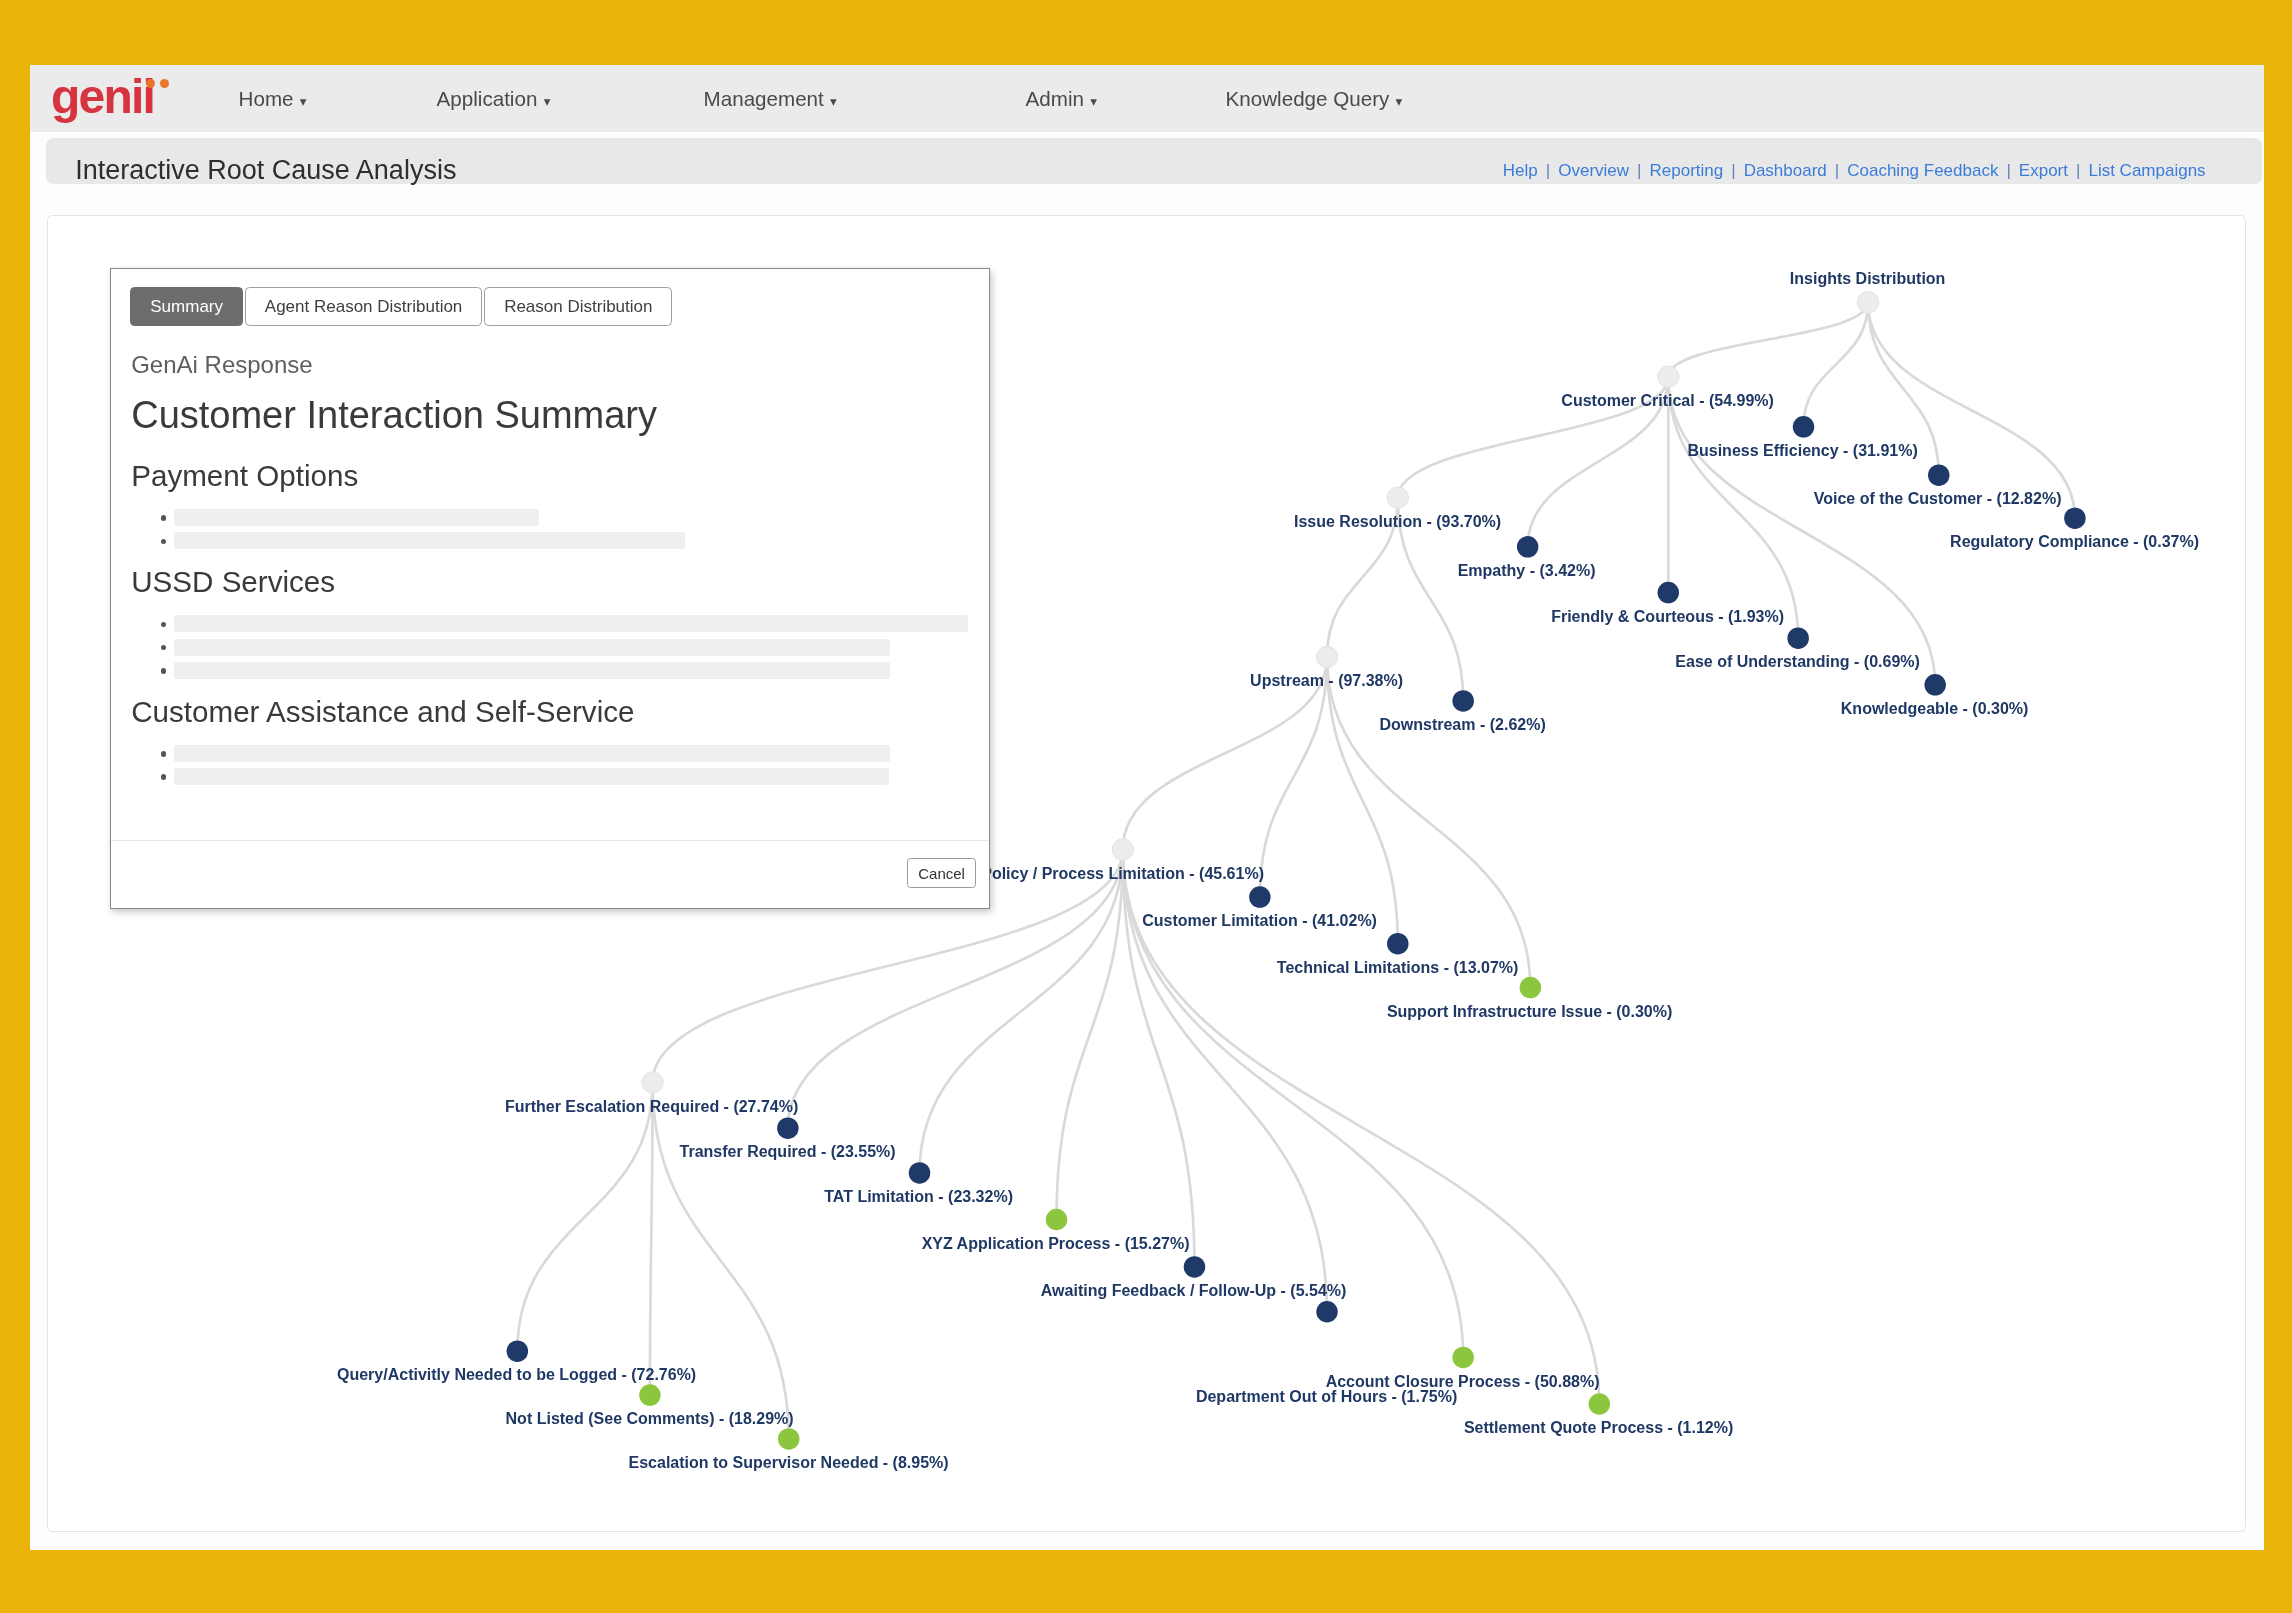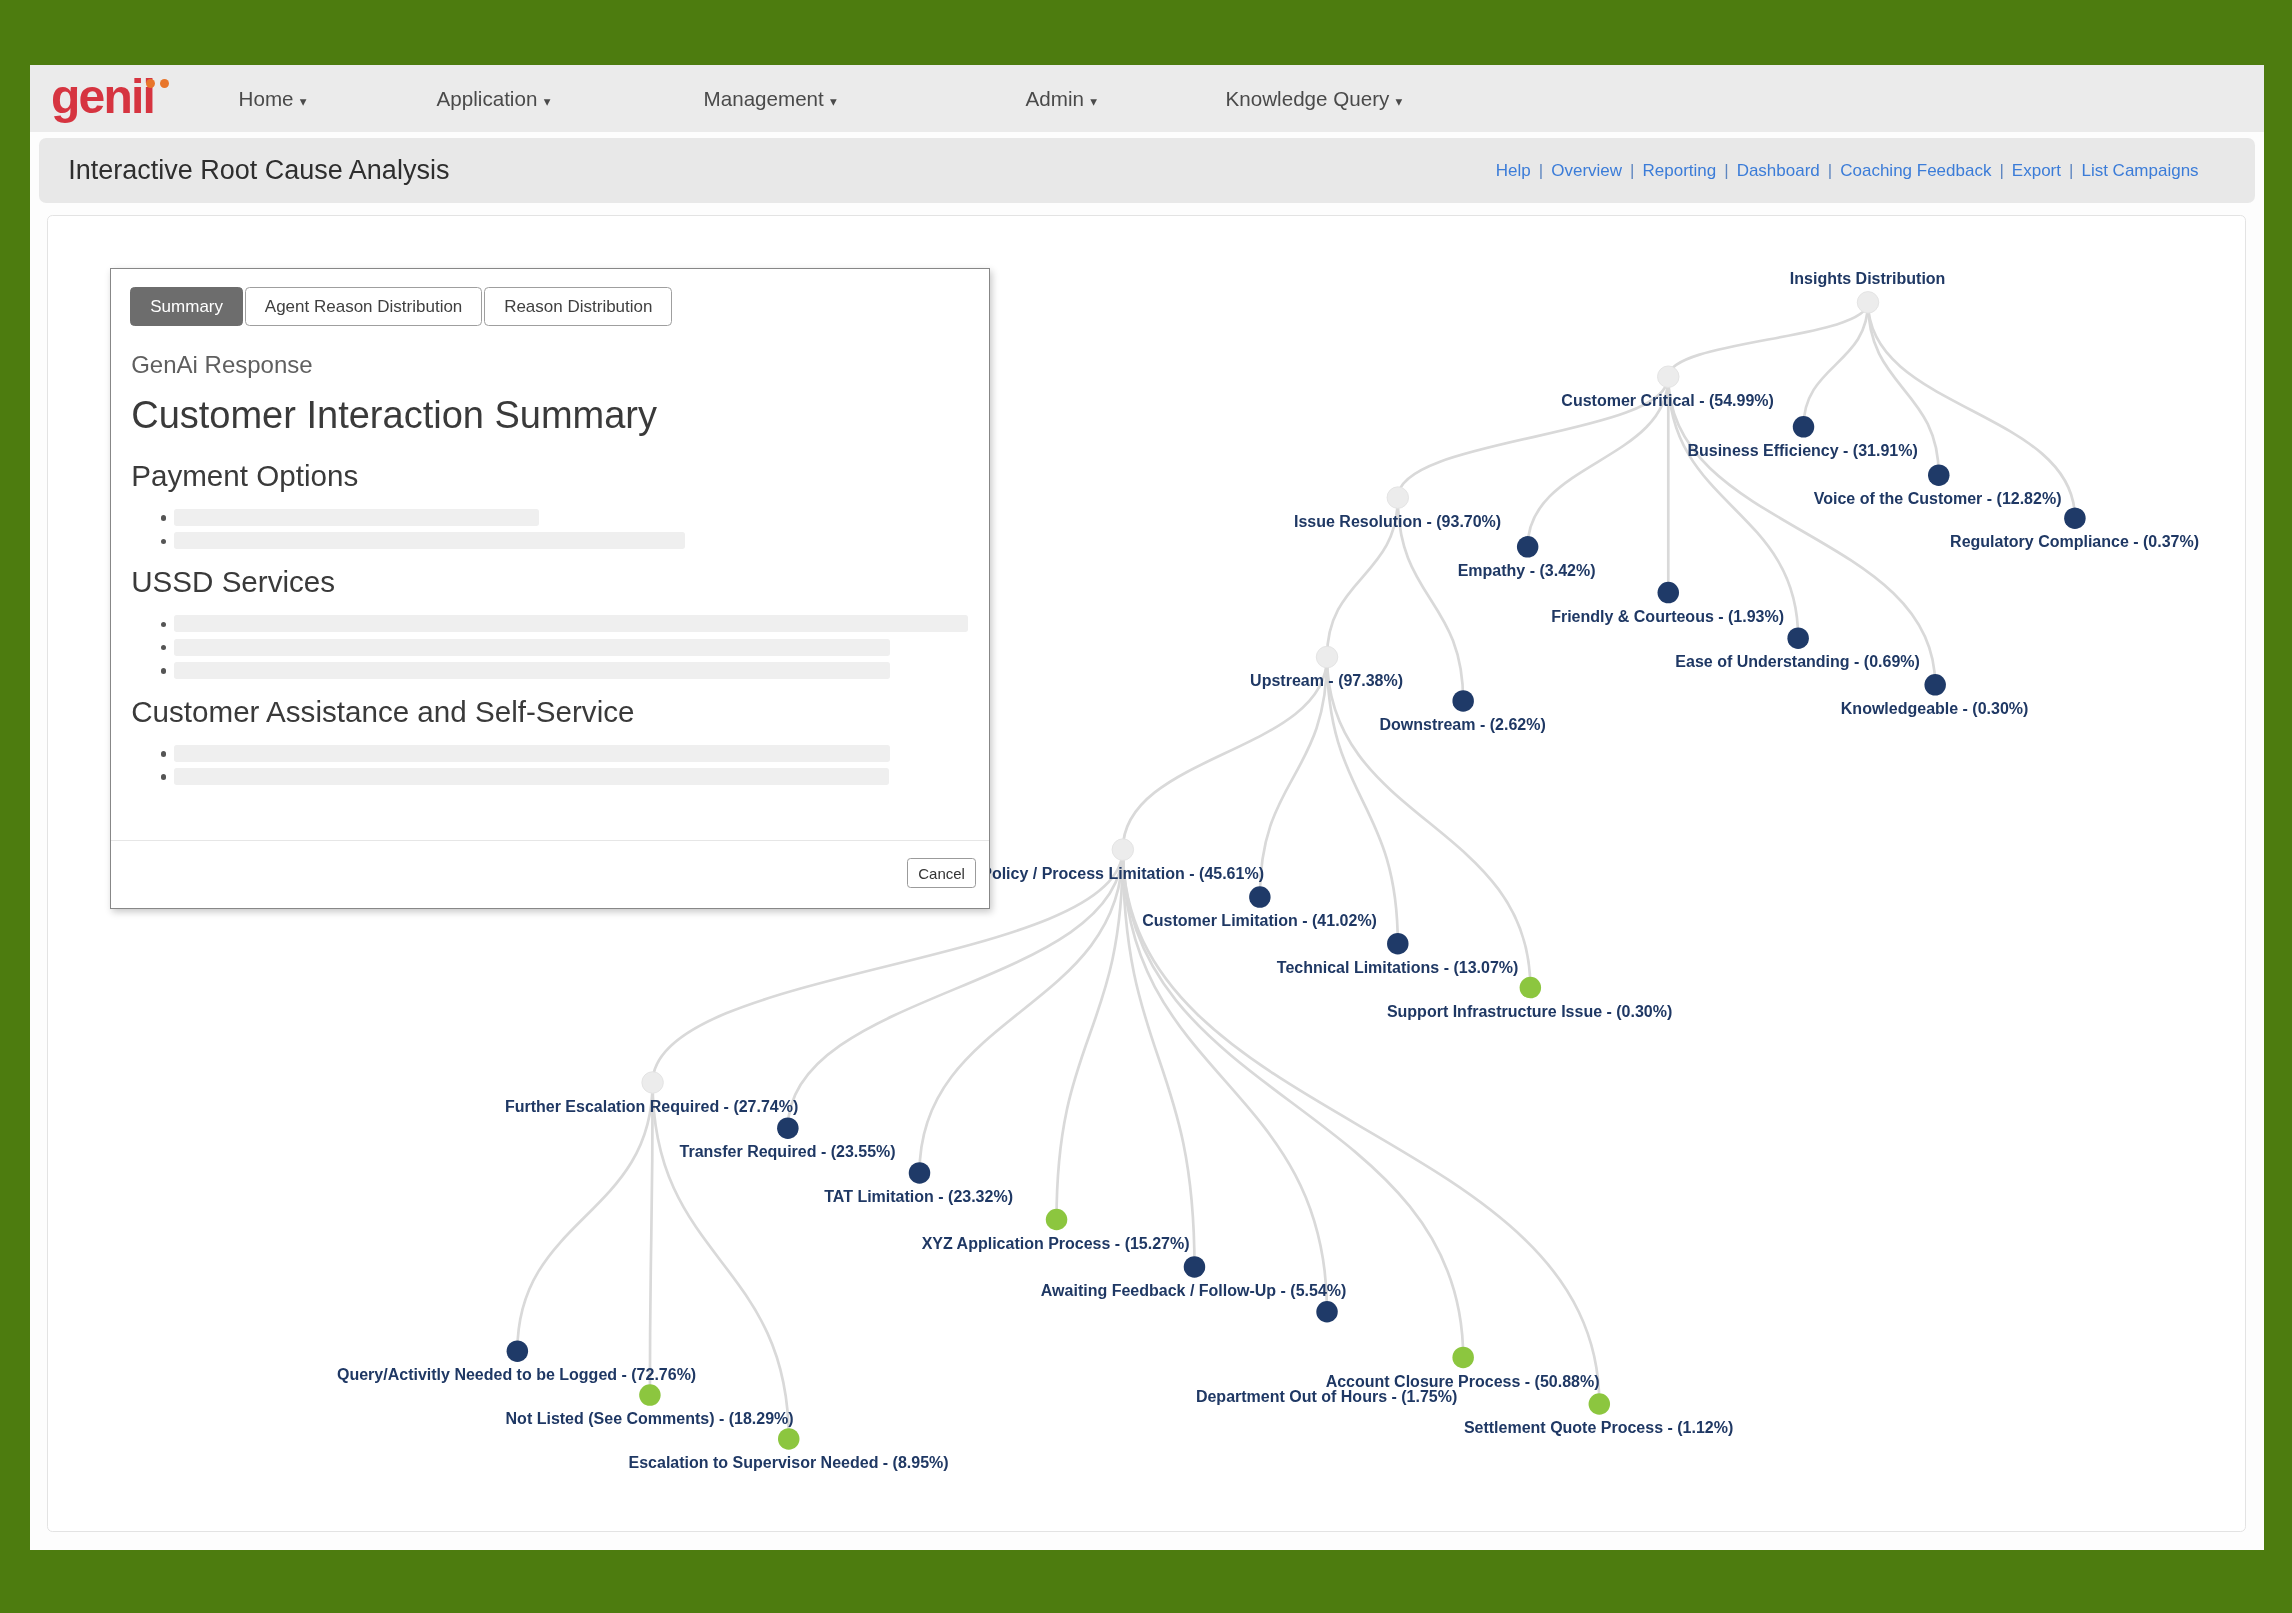--- a/index.html
+++ b/index.html
@@ -1,29 +1,29 @@
 <!DOCTYPE html>
 <html style="font-size:14.3px"><head>
 <meta charset="utf-8">
 <style>
   * { margin:0; padding:0; box-sizing:border-box; }
   html,body { background:#000; }
   body { font-family:"Liberation Sans","DejaVu Sans",sans-serif; }
-  #canvas { position:relative; width:2293px; height:1614px; background:#4d7c0f; overflow:hidden; }
+  #canvas { position:relative; width:2293px; height:1614px; background:#eab308; overflow:hidden; }
   .app { position:absolute; left:29.6px; top:65px; width:2234px; height:1485px; background:#fdfdfd; }
 
   
   .navbar { position:absolute; left:0; top:0; width:2234px; height:67px; background:#ebebeb; }
   .logo { position:absolute; left:21.5px; top:3.6px; font-size:48px; font-weight:bold; color:#d63440; letter-spacing:-1.8px; }
   .logo-dot { position:absolute; width:9px; height:9px; border-radius:50%; background:#e8762b; top:10.7px; }
   .nav-item { position:absolute; top:0; height:67px; line-height:67px; font-size:20.6px; color:#4a4a4a; cursor:pointer; white-space:nowrap; }
   .nav-item .caret { font-size:13.4px; color:#4a4a4a; margin-left:6.3px; }
 
   
-  .titlebar { position:absolute; left:9px; top:73px; width:2216px; height:65px; background:#e8e8e8; border-radius:7.2px; }
+  .titlebar { position:absolute; left:16px; top:73px; width:2216px; height:46px; background:#e8e8e8; border-radius:7.2px; }
   .page-title { position:absolute; left:29.6px; top:0; height:65px; line-height:65px; font-size:27px; color:#2e2e2e; }
   .crumbs { position:absolute; right:56px; top:0; height:65px; line-height:65px; font-size:17px; color:#3b7cd8; white-space:nowrap; }
   .crumbs a { color:#3b7cd8; text-decoration:none; cursor:pointer; }
   .crumbs .sep { color:#5e86c0; margin:0 8px; }
 
   
   .card { position:absolute; left:17px; top:150px; width:2199px; height:1317px; background:#fff; border:0.9px solid #e3e3e3; border-radius:5.4px; }
   svg.tree { position:absolute; left:0; top:0; width:2234px; height:1485px; z-index:2; }
   .tree-label { position:absolute; transform:translate(-50%,-50%); font-size:16px; font-weight:bold; color:#1f3864; white-space:nowrap; z-index:3; }
 

